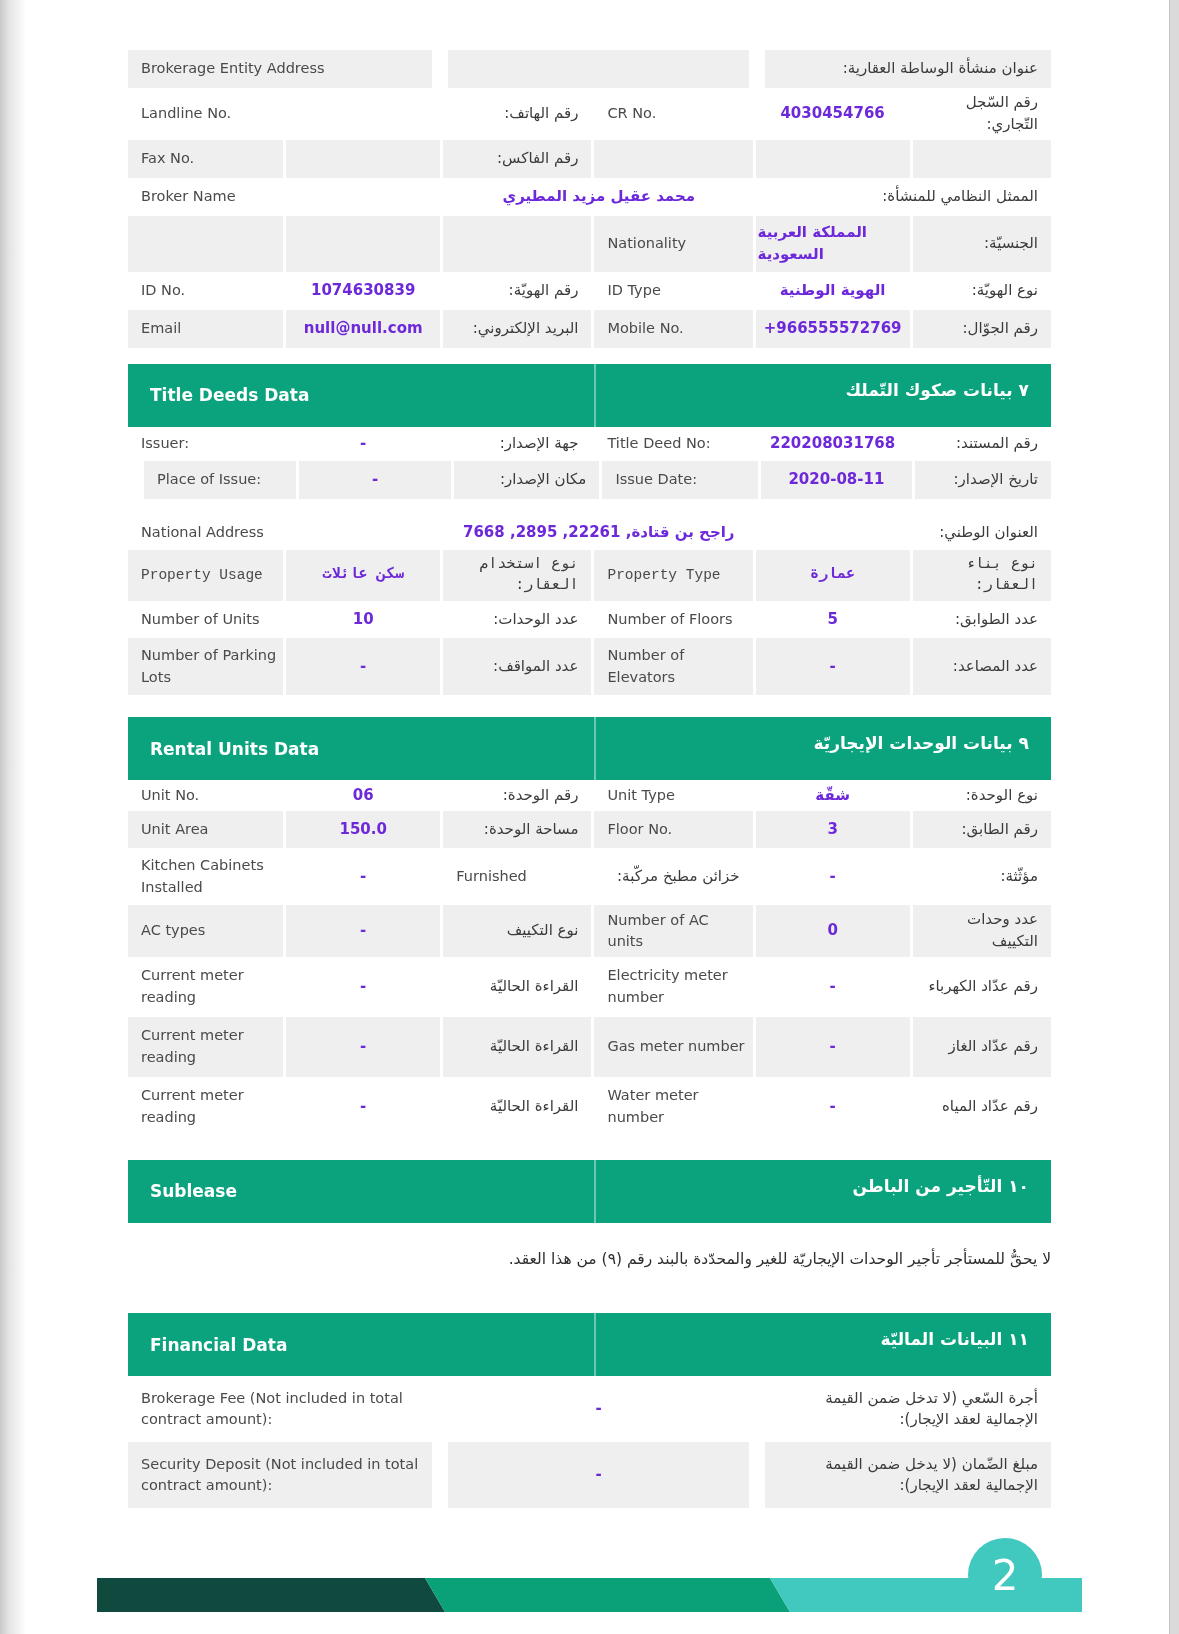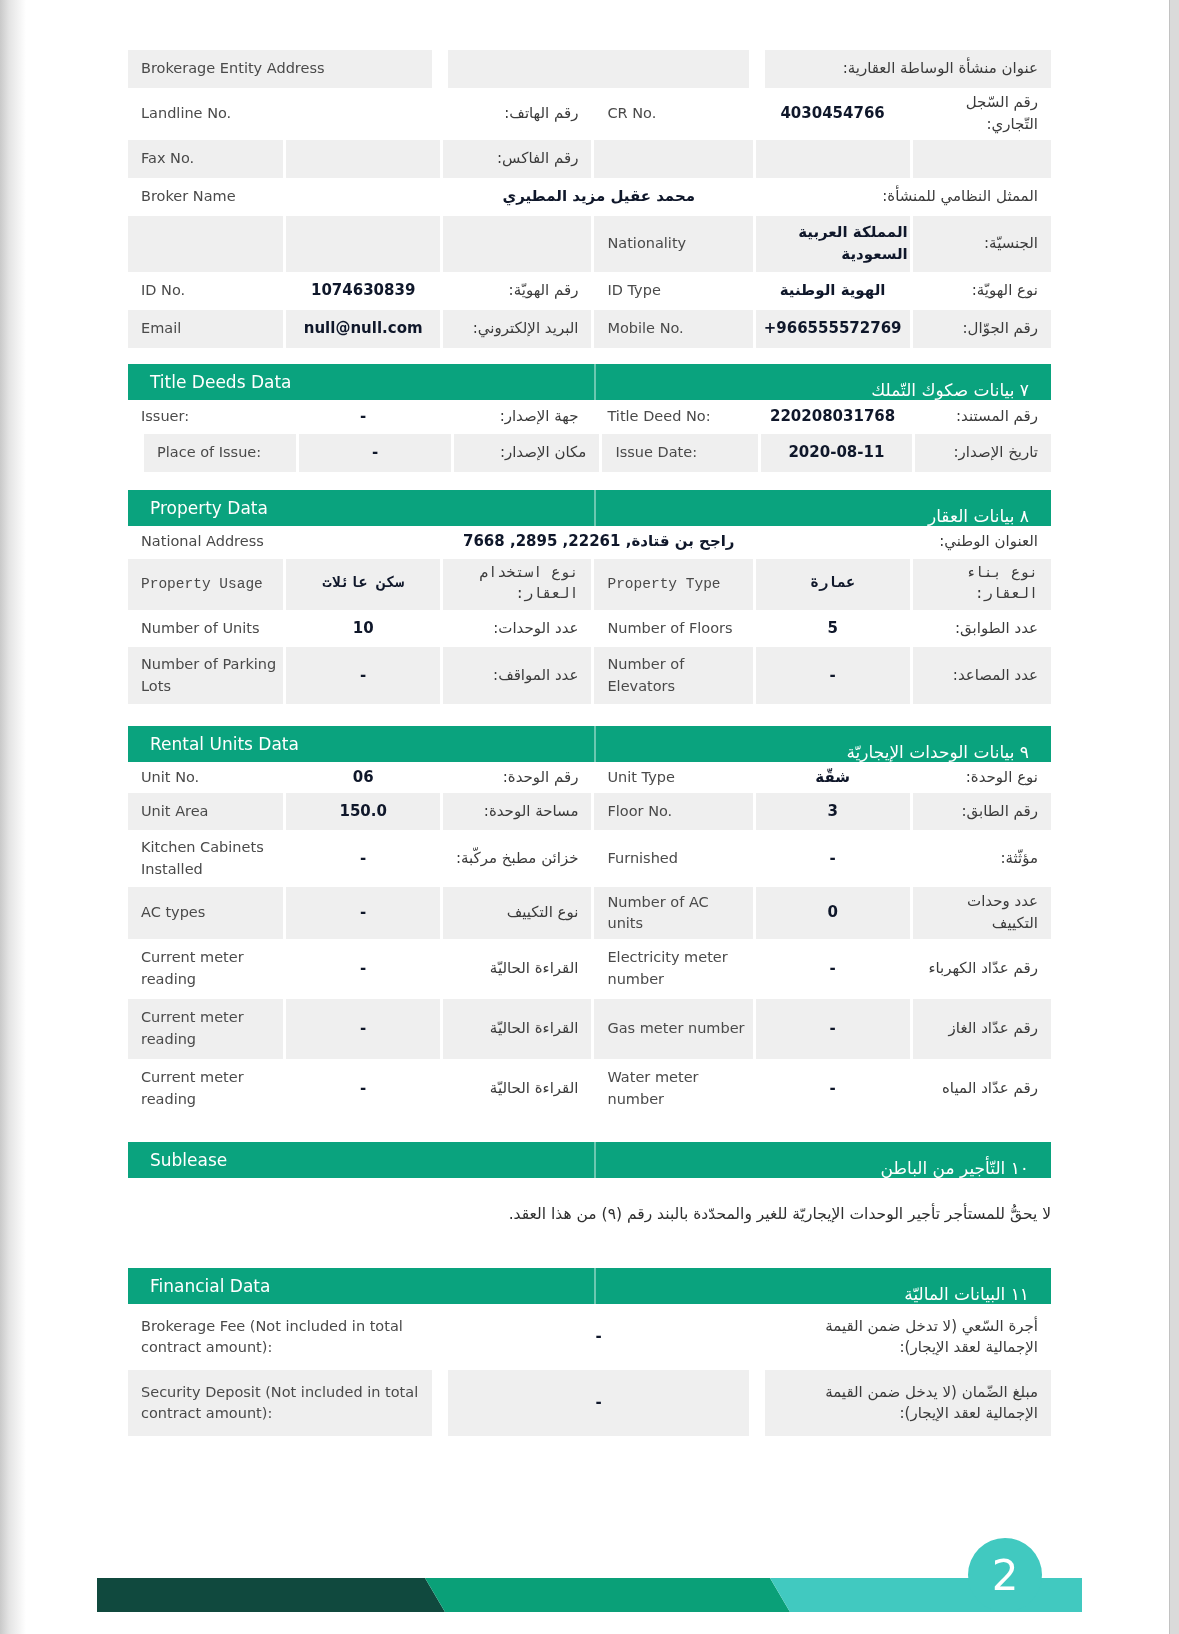--- a/index.html
+++ b/index.html
@@ -11,25 +11,25 @@
         border-left:1px solid #c2c2c2;}
   .content{position:absolute;left:128px;top:50px;width:923px;}
 
   
   .row{display:grid;column-gap:3px;align-items:stretch;}
   .row.six{grid-template-columns:157fr 156fr 150fr 160fr 156fr 140fr;}
   .row.three{grid-template-columns:313fr 310fr 294fr;gap:16px;}
   .bg-gray .cell{background:#efefef;}
   .cell{display:flex;align-items:center;font-size:14.5px;color:#4a4a4a;line-height:1.45;box-sizing:border-box;}
   .c-en{padding:4px 4px 4px 13px;text-align:left;}
-  .c-val{justify-content:center;text-align:right;font-weight:bold;color:#0f172a;font-size:15px;padding:4px 2px;}
+  .c-val{justify-content:center;text-align:left;font-weight:bold;color:#6d28d9;font-size:15px;padding:4px 2px;}
   .c-ar{direction:rtl;text-align:right;padding:4px 13px 4px 4px;font-size:15px;color:#3b3b3b;justify-content:flex-start;}
 
   
-  .sec-header{height:36px;background:#0aa37e;display:flex;color:#ffffff;font-weight:normal;font-size:17px;}
+  .sec-header{height:63px;background:#0aa37e;display:flex;color:#ffffff;font-weight:bold;font-size:17px;}
   .sh-en{width:50.5%;display:flex;align-items:center;padding-left:22px;box-sizing:border-box;}
   .sh-ar{width:49.5%;box-sizing:border-box;border-left:2px solid rgba(255,255,255,0.40);
          direction:rtl;text-align:right;padding-right:22px;line-height:52px;
          white-space:nowrap;overflow:hidden;}
 
   .m-title{margin-top:16px;} .m-prop{margin-top:18px;} .m-rental{margin-top:22px;}
   .m-sub{margin-top:23px;} .m-fin{margin-top:42px;}
 
   .note{direction:rtl;text-align:right;font-size:15.5px;color:#2e2e2e;margin-top:24px;line-height:1.6;}
 
@@ -120,24 +120,20 @@
             <div class="cell c-val" dir="auto">-</div>
             <div class="cell c-ar" dir="rtl">مكان الإصدار:</div>
             <div class="cell c-en">Issue Date:</div>
             <div class="cell c-val" dir="auto">2020-08-11</div>
             <div class="cell c-ar" dir="rtl">تاريخ الإصدار:</div>
           </div>
         </div>
     </div>
 
     <div class="m-prop">
-      <div class="sec-header">
-        <div class="sh-en">Property Data</div>
-        <div class="sh-ar">٨ بيانات العقار</div>
-      </div>
       <div>
           <div class="row three bg-white" style="min-height: 33px;">
             <div class="cell c-en">National Address</div>
             <div class="cell c-val" dir="auto">راجح بن قتادة, 22261, 2895, 7668</div>
             <div class="cell c-ar" dir="rtl">العنوان الوطني:</div>
           </div>
           <div class="row six bg-gray" style="min-height: 37px; font-family: Liberation Mono, monospace;">
             <div class="cell c-en">Property Usage</div>
             <div class="cell c-val" dir="auto">سكن عائلات</div>
             <div class="cell c-ar" dir="rtl">نوع استخدام العقار:</div>
@@ -182,22 +178,22 @@
             <div class="cell c-en">Unit Area</div>
             <div class="cell c-val" dir="auto">150.0</div>
             <div class="cell c-ar" dir="rtl">مساحة الوحدة:</div>
             <div class="cell c-en">Floor No.</div>
             <div class="cell c-val" dir="auto">3</div>
             <div class="cell c-ar" dir="rtl">رقم الطابق:</div>
           </div>
           <div class="row six bg-white" style="min-height: 57px;">
             <div class="cell c-en">Kitchen Cabinets Installed</div>
             <div class="cell c-val" dir="auto">-</div>
+            <div class="cell c-en">Furnished</div>
             <div class="cell c-ar" dir="rtl">خزائن مطبخ مركّبة:</div>
-            <div class="cell c-en">Furnished</div>
             <div class="cell c-val" dir="auto">-</div>
             <div class="cell c-ar" dir="rtl">مؤثّثة:</div>
           </div>
           <div class="row six bg-gray" style="min-height: 40px;">
             <div class="cell c-en">AC types</div>
             <div class="cell c-val" dir="auto">-</div>
             <div class="cell c-ar" dir="rtl">نوع التكييف</div>
             <div class="cell c-en">Number of AC units</div>
             <div class="cell c-val" dir="auto">0</div>
             <div class="cell c-ar" dir="rtl">عدد وحدات التكييف</div>

